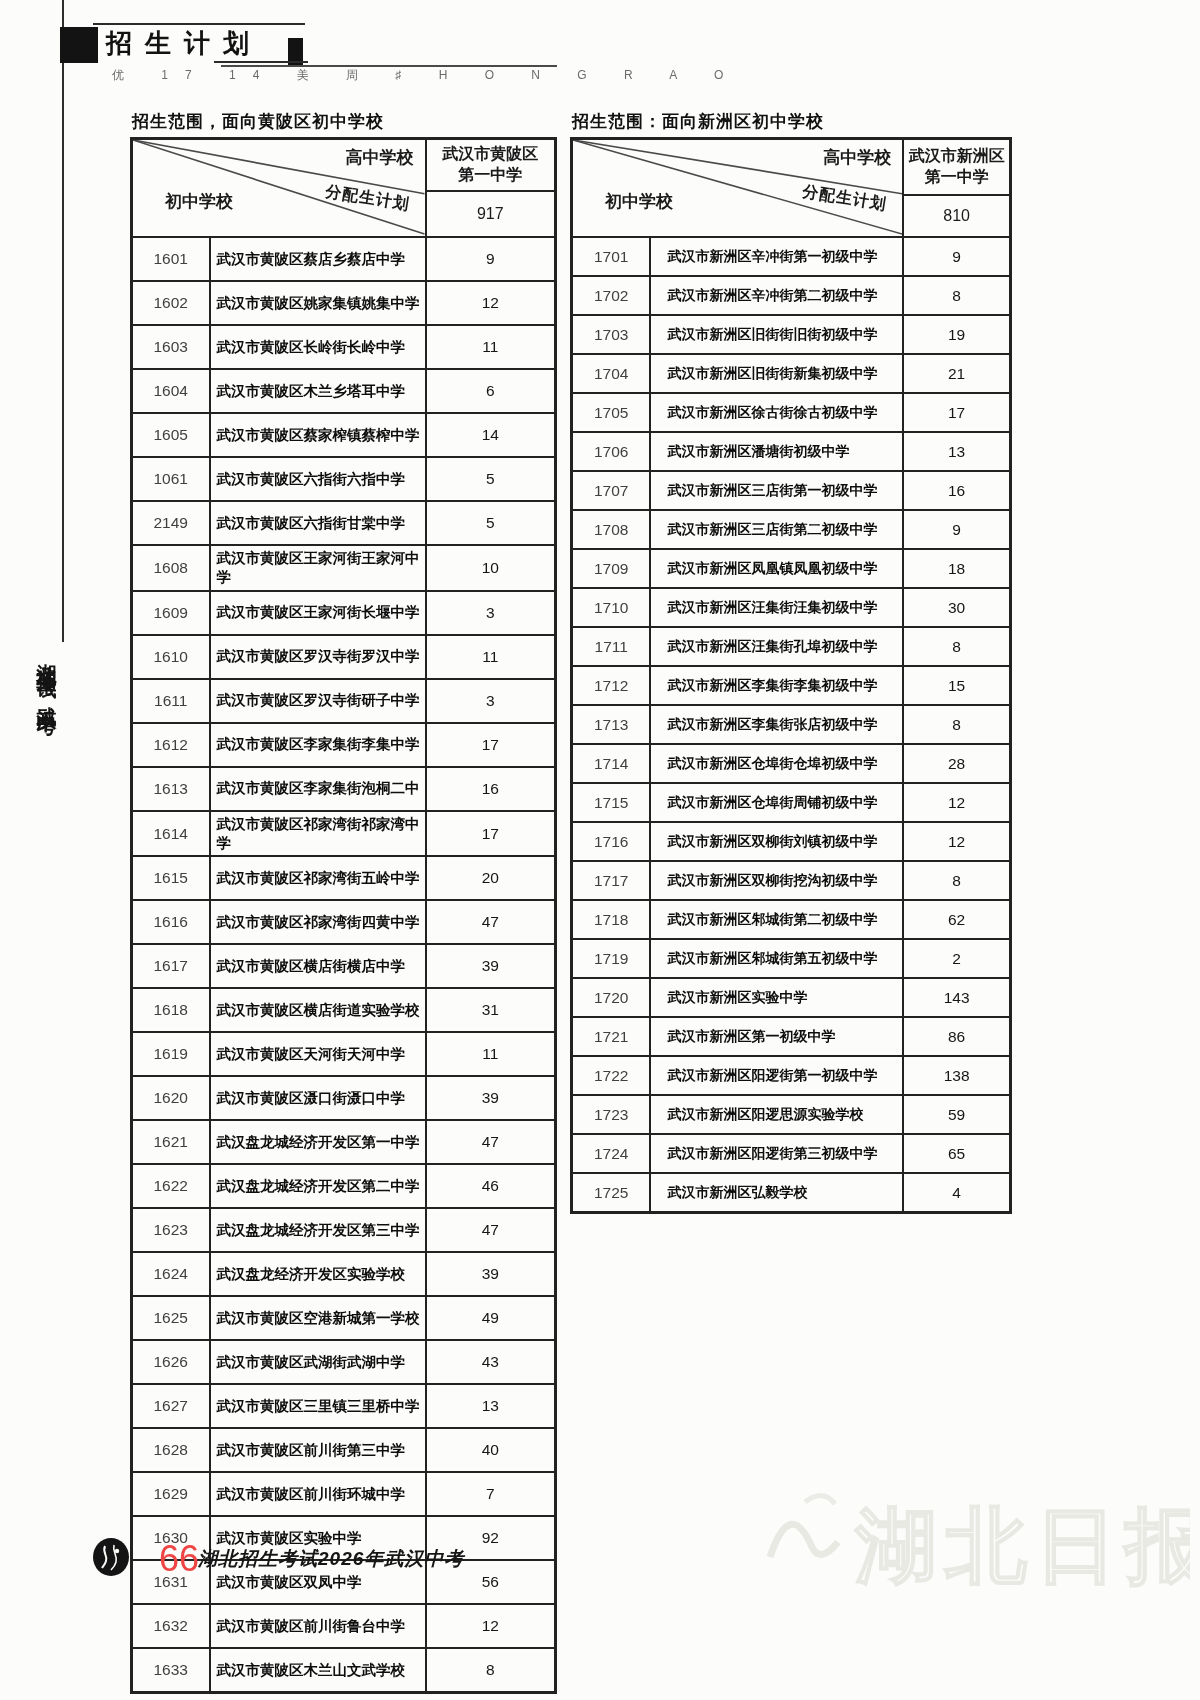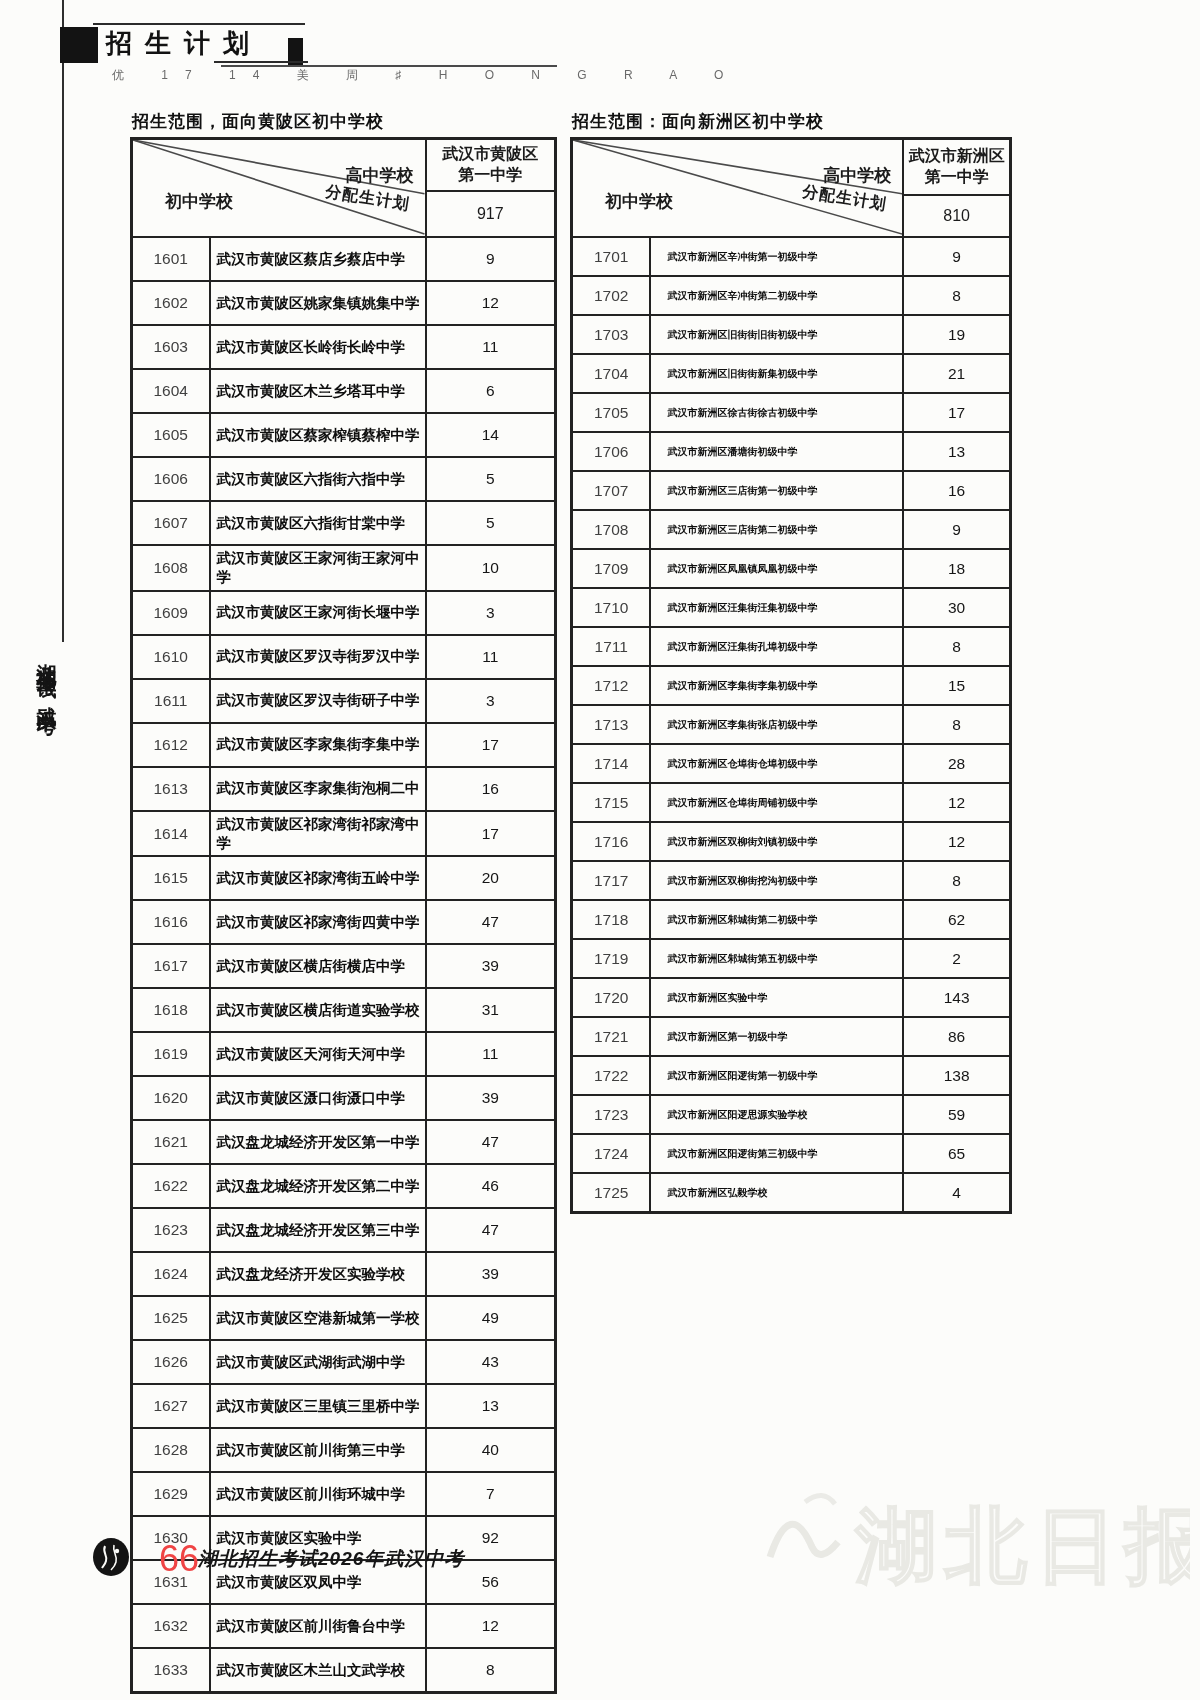--- a/index.html
+++ b/index.html
@@ -27,34 +27,34 @@
   .tbl-caption{font-weight:700;font-size:17px;letter-spacing:1px;margin:0 0 4px 2px;color:#111;}
   table.grid{border-collapse:collapse;width:100%;table-layout:fixed;}
   table.grid,table.grid td{border:2px solid #222;}
   table.grid{border-width:3px;}
   td{padding:0;vertical-align:middle;}
 
   .corner{position:relative;padding:0;}
   .t0 .corner{height:96px;}
   .t1 .corner{height:96px;}
   .corner svg.diag{position:absolute;left:0;top:0;width:100%;height:100%;}
-  .corner .lbl-top{position:absolute;top:24px;right:11px;font-weight:700;font-size:17px;}
+  .corner .lbl-top{position:absolute;top:6px;right:11px;font-weight:700;font-size:17px;}
   .corner .lbl-mid{position:absolute;top:48px;right:15px;font-weight:700;font-size:16px;transform:rotate(9deg);letter-spacing:1px;}
   .corner .lbl-bottom{position:absolute;bottom:23px;left:32px;font-weight:700;font-size:17px;}
 
   .vh-school{text-align:center;font-weight:700;font-size:16px;line-height:1.3;height:52px;}
   .vh-total{text-align:center;font-size:16px;height:40px;}
 
   .c-code{text-align:center;font-size:15.5px;color:#404040;}
   .c-school{font-weight:700;padding:3px 2px 3px 6px;word-break:break-all;line-height:1.3;color:#0e0e0e;}
   .c-plan{text-align:center;font-size:15.5px;color:#161616;}
   .t0 td{height:36px;}
   .t1 td{height:31px;}
   .t0 .c-school{font-size:14.5px;}
-  .t1 .c-school{font-size:10px;padding-left:16px;}
+  .t1 .c-school{font-size:14px;padding-left:16px;}
 
   
   .footer-logo{position:absolute;left:92px;top:1537px;width:38px;height:40px;}
   .footer-page{position:absolute;left:159px;top:1538px;font-size:36px;color:#ef4444;}
   .footer-text{position:absolute;left:198px;top:1546px;font-size:19px;font-weight:700;font-style:italic;letter-spacing:1px;color:#161616;}
 
   
   .watermark{position:absolute;left:750px;top:1462px;width:440px;height:150px;opacity:.9;}
 </style>
 </head>
@@ -121,26 +121,26 @@
             <td class="c-code">1604</td>
             <td class="c-school">武汉市黄陂区木兰乡塔耳中学</td>
             <td class="c-plan">6</td>
           </tr>
           <tr>
             <td class="c-code">1605</td>
             <td class="c-school">武汉市黄陂区蔡家榨镇蔡榨中学</td>
             <td class="c-plan">14</td>
           </tr>
           <tr>
-            <td class="c-code">1606</td>
+            <td class="c-code">1061</td>
             <td class="c-school">武汉市黄陂区六指街六指中学</td>
             <td class="c-plan">5</td>
           </tr>
           <tr>
-            <td class="c-code">1607</td>
+            <td class="c-code">2149</td>
             <td class="c-school">武汉市黄陂区六指街甘棠中学</td>
             <td class="c-plan">5</td>
           </tr>
           <tr>
             <td class="c-code">1608</td>
             <td class="c-school">武汉市黄陂区王家河街王家河中学</td>
             <td class="c-plan">10</td>
           </tr>
           <tr>
             <td class="c-code">1609</td>

